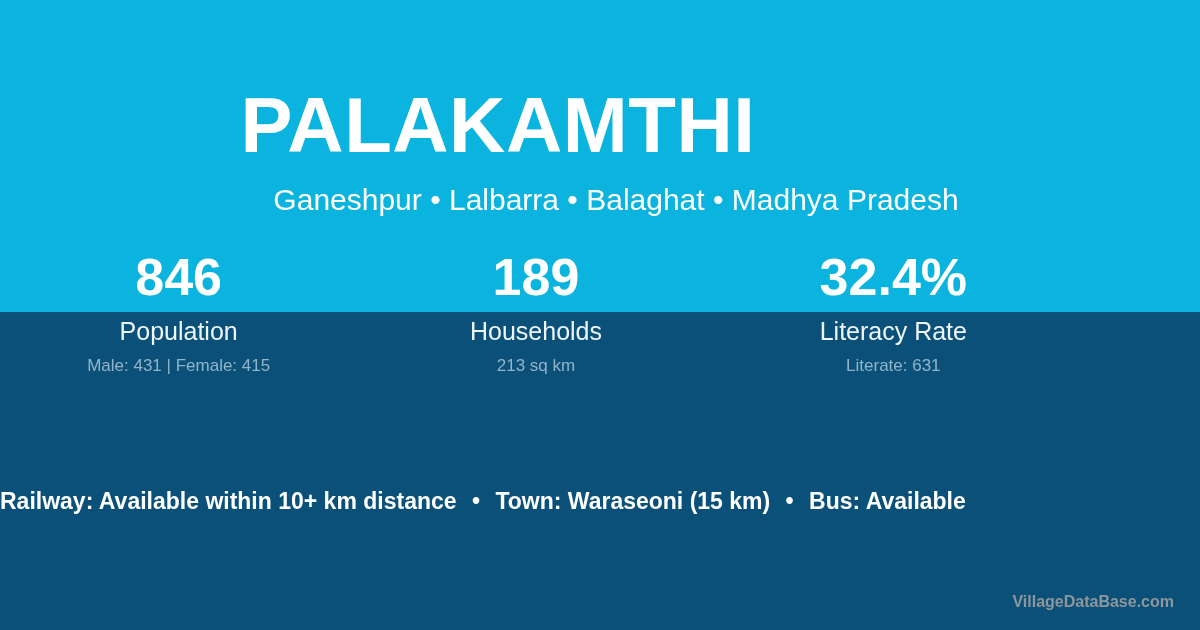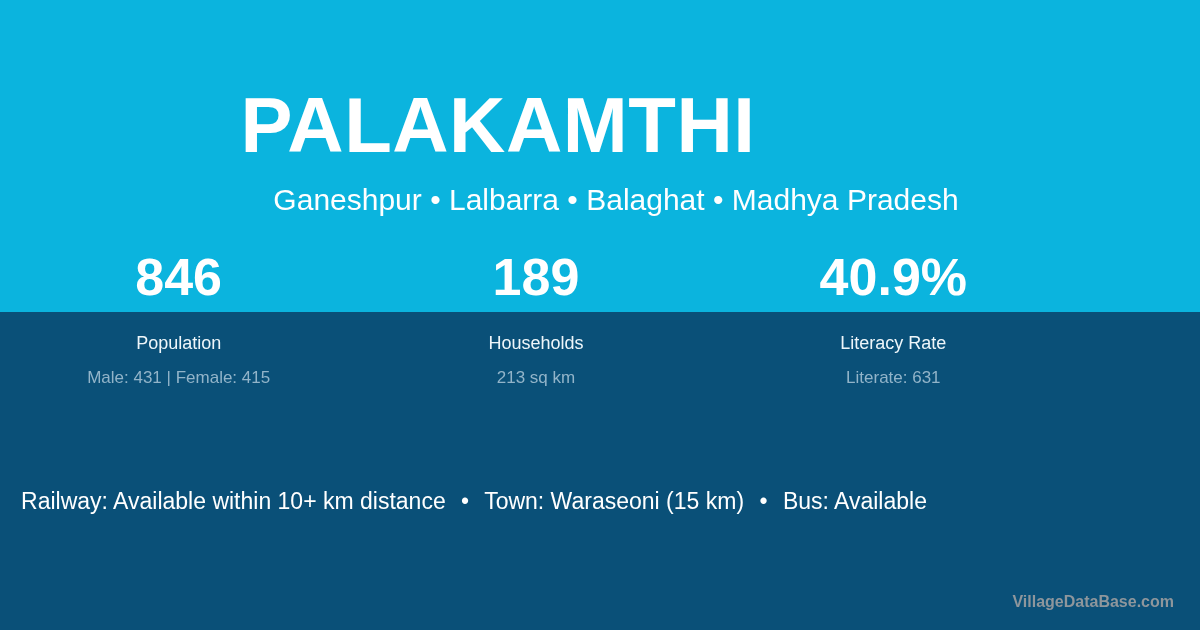--- a/index.html
+++ b/index.html
@@ -90,23 +90,23 @@
     text-align: center;
   }
   .stat-value {
     color: #ffffff;
     font-size: 52px;
     line-height: 62px;
     font-weight: 700;
     white-space: nowrap;
   }
   .stat-label {
-    margin-top: 20px;
+    margin-top: 8px;
     color: #eef6fa;
-    font-size: 18px;
+    font-size: 25px;
     line-height: 30px;
     font-weight: 400;
     white-space: nowrap;
   }
   .stat-sub {
     margin-top: 9px;
     color: #92b4c9;
     font-size: 17px;
     line-height: 21px;
     font-weight: 400;
@@ -115,21 +115,21 @@
 
   .info-line {
     position: absolute;
     left: 0;
     top: 486px;
     width: 948px;
     text-align: center;
     color: #ffffff;
     font-size: 23px;
     line-height: 30px;
-    font-weight: 400;
+    font-weight: 700;
     white-space: nowrap;
   }
   .info-sep {
     padding: 0 9px;
     color: #ffffff;
   }
 
   .footer-brand {
     position: absolute;
     right: 26px;
@@ -163,21 +163,21 @@
         <div class="stat-sub">Male: 431 | Female: 415</div>
       </div>
 
       <div class="stat">
         <div class="stat-value">189</div>
         <div class="stat-label">Households</div>
         <div class="stat-sub">213 sq km</div>
       </div>
 
       <div class="stat">
-        <div class="stat-value">40.9%</div>
+        <div class="stat-value">32.4%</div>
         <div class="stat-label">Literacy Rate</div>
         <div class="stat-sub">Literate: 631</div>
       </div>
 
     </div>
 
     <div class="info-line">
       <span>Railway: Available within 10+ km distance</span>
       <span class="info-sep">•</span>
       <span>Town: Waraseoni (15 km)</span>

